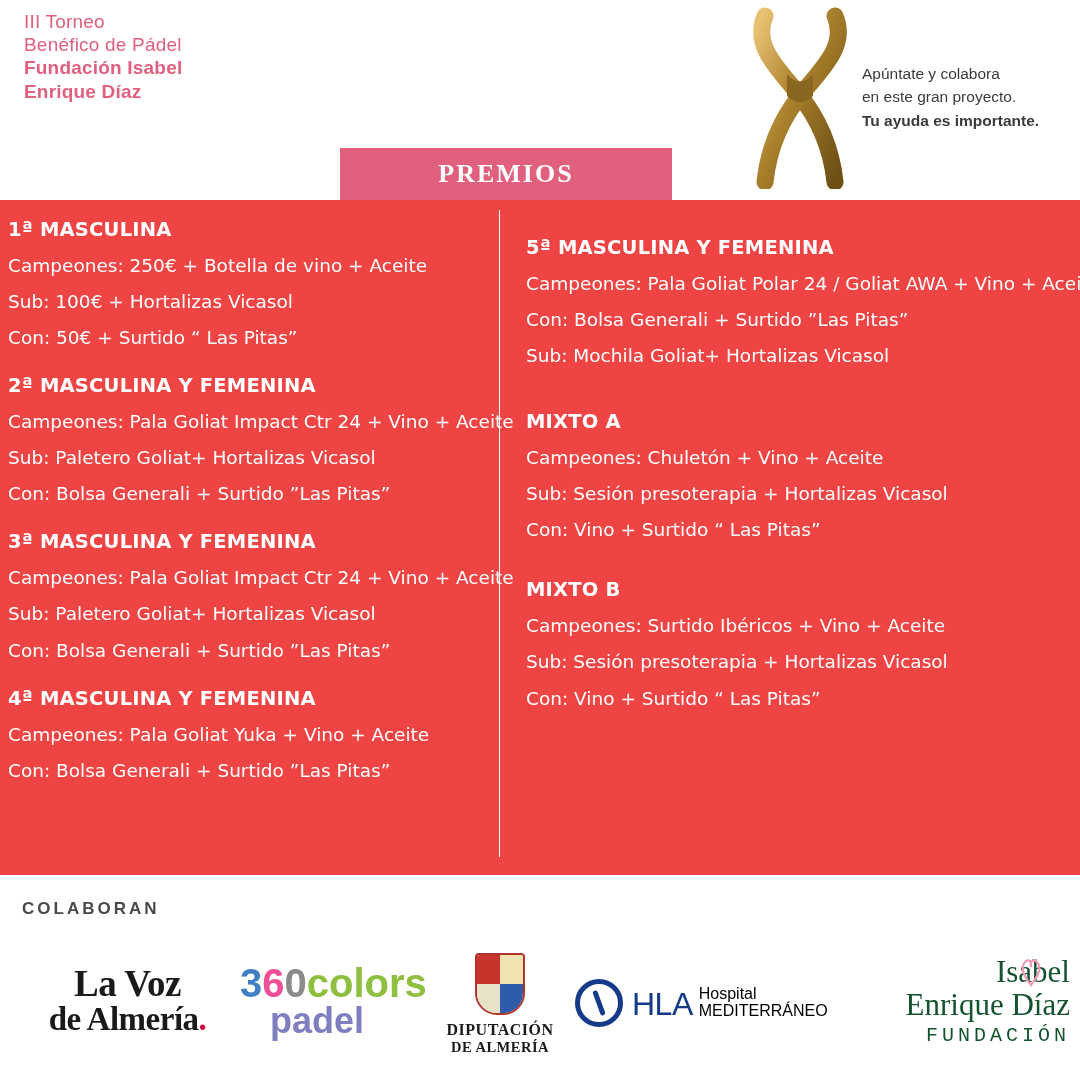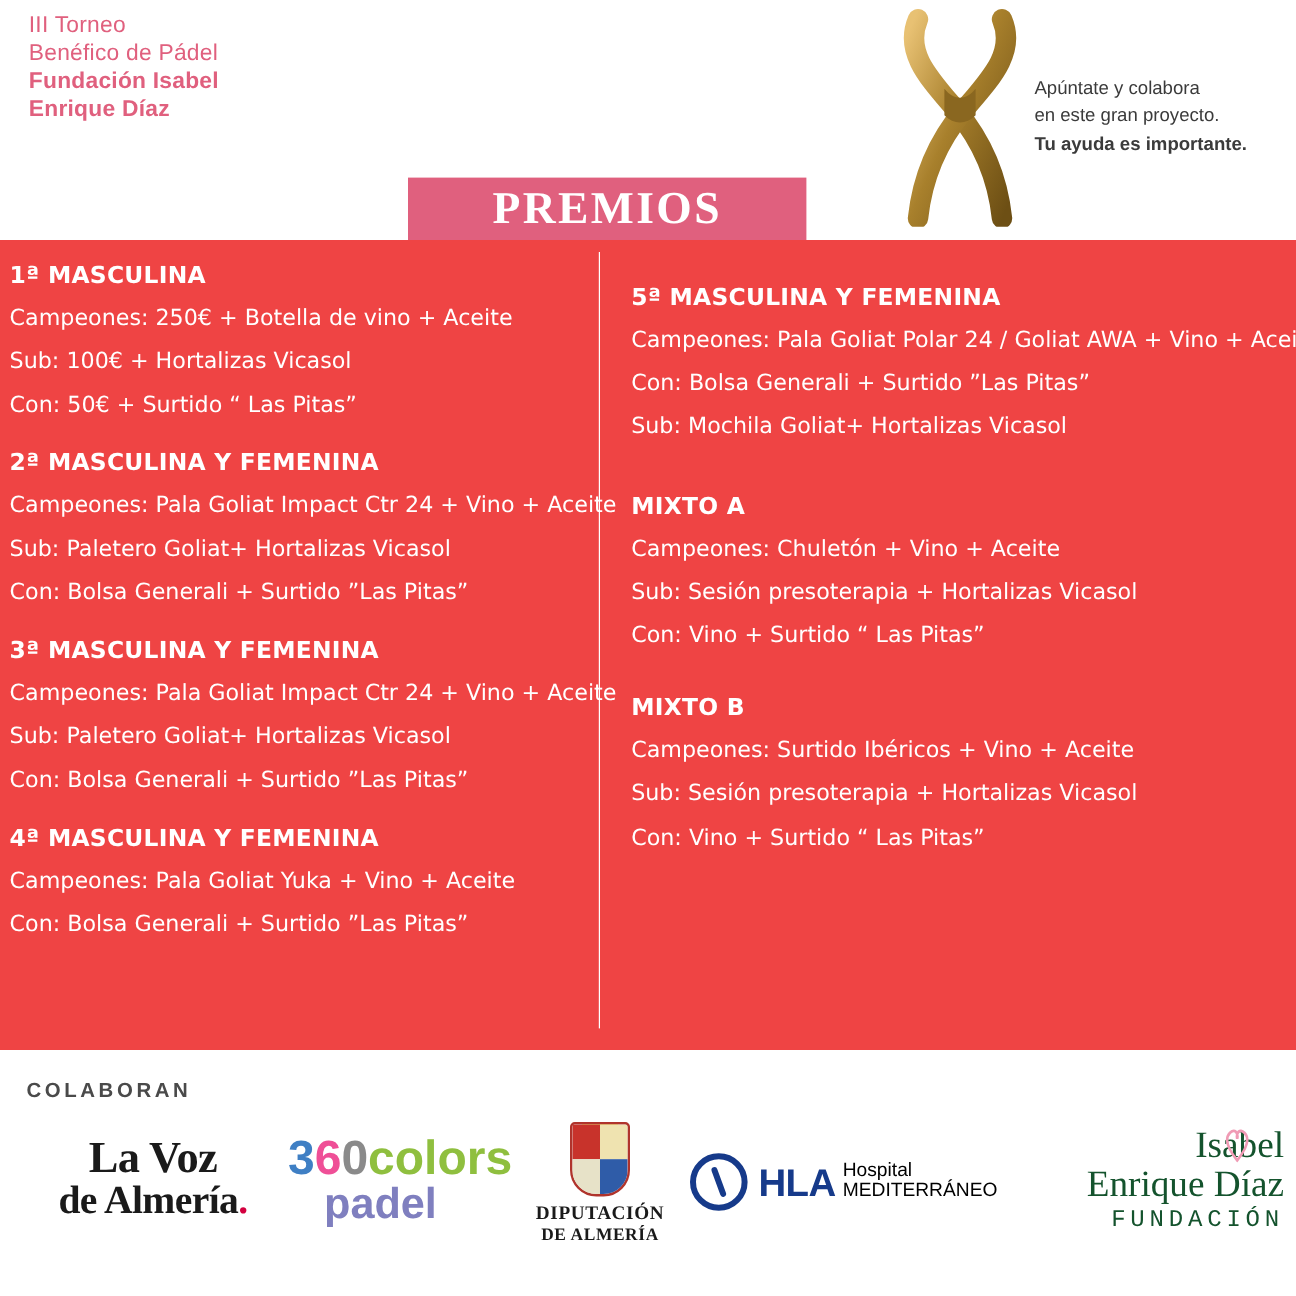--- a/index.html
+++ b/index.html
@@ -65,21 +65,21 @@
     height: 52px;
     background: #e0607e;
     display: flex;
     align-items: center;
     justify-content: center;
   }
   .premios-banner .label {
     color: #ffffff;
     font-family: "Liberation Serif", serif;
     font-weight: bold;
-    font-size: 38px;
+    font-size: 26px;
     letter-spacing: 2px;
   }
 
   
   .panel {
     position: relative;
     background: #ef4444;
     height: 675px;
     display: flex;
     color: #ffffff;
@@ -131,21 +131,21 @@
     left: 22px;
     top: 24px;
     font-size: 17px;
     font-weight: bold;
     letter-spacing: 3px;
     color: #4a4a4a;
   }
   .logos {
     position: absolute;
     left: 0;
-    top: 54px;
+    top: 72px;
     width: 1080px;
     height: 130px;
   }
   .logo {
     position: absolute;
     text-align: center;
   }
 
   
   .logo-voz {
@@ -203,21 +203,21 @@
     width: 38px; height: 38px; border-radius: 50%;
     border: 5px solid #163a8a;
     position: relative; flex: none;
   }
   .hla-mark::after {
     content:""; position:absolute; left:50%; top:50%;
     transform: translate(-50%,-50%) rotate(-20deg);
     width: 5px; height: 26px; background: #163a8a; border-radius: 3px;
   }
   .hla-text { text-align:left; line-height:1; }
-  .hla-text .big { font-size: 32px; font-weight: bold; color: #163a8a; letter-spacing: -0.5px;}
+  .hla-text .big { font-size: 32px; font-weight: normal; color: #163a8a; letter-spacing: -0.5px;}
   .hla-inline { display:flex; align-items:flex-end; gap:6px; }
   .hla-stack { text-align:left; line-height:1.05; }
 
   
   .logo-isabel {
     left: 820px; top: 8px; width: 250px;
     font-family: "Liberation Serif", serif;
     color: #14532d;
     line-height: 1.08;
     text-align: right;

